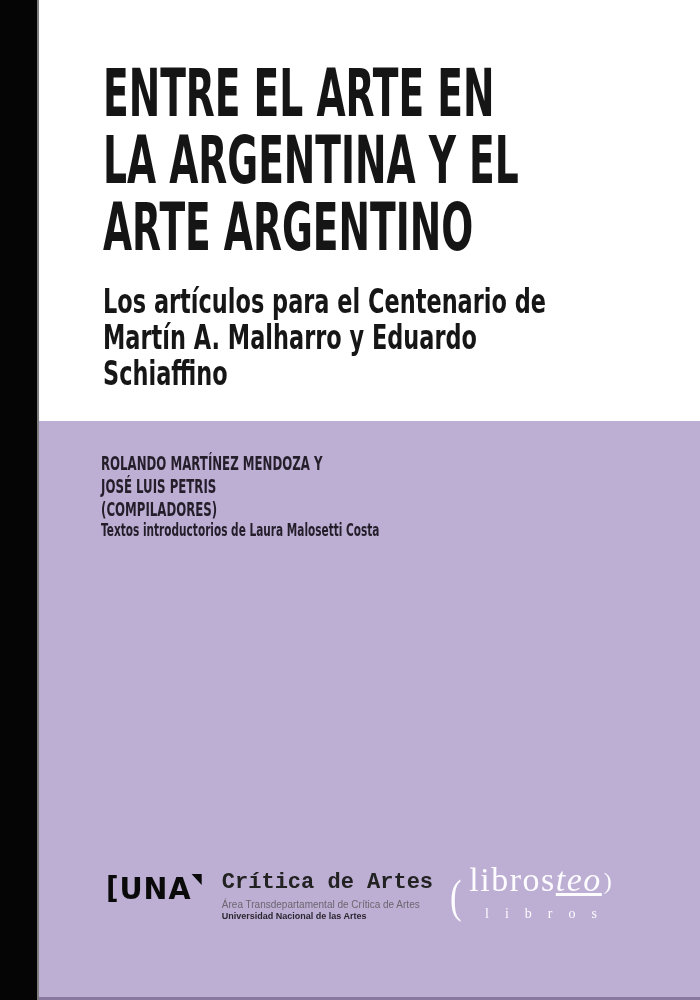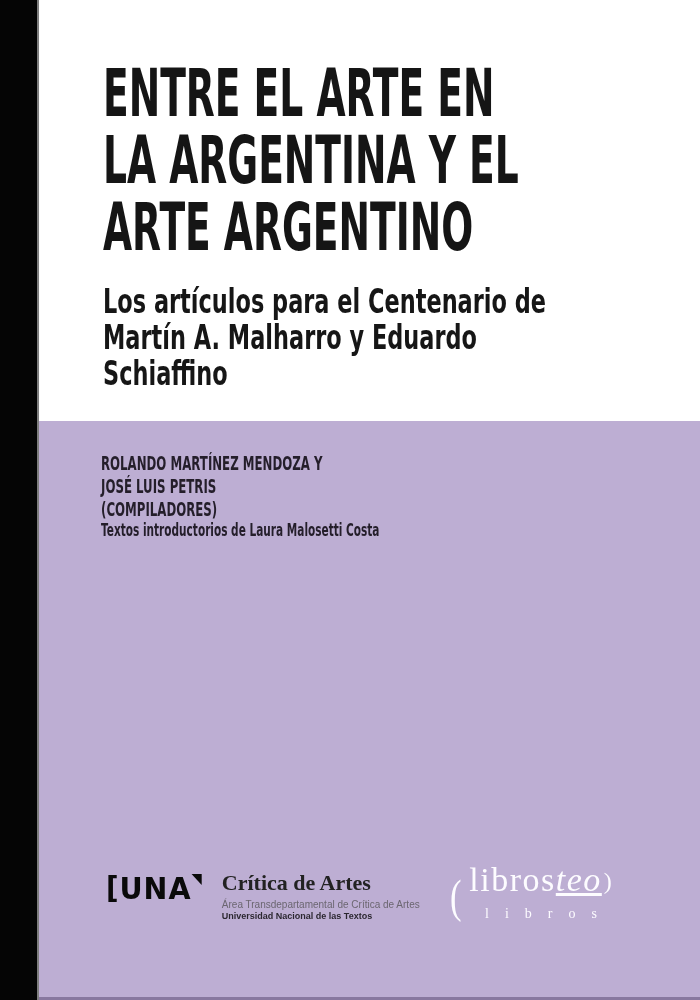--- a/index.html
+++ b/index.html
@@ -125,21 +125,21 @@
     margin-top: 2px;
     border-top: 11px solid #0a0a0a;
     border-left: 11px solid transparent;
   }
   .critica-block {
     margin-left: 12px;
     display: flex;
     flex-direction: column;
   }
   .critica-title {
-    font-family: Liberation Serif, serif;
+    font-family: Liberation Mono, monospace;
     font-size: 22px;
     line-height: 22px;
     font-weight: bold;
     color: #222222;
     margin-top: 0px;
     white-space: nowrap;
   }
   .critica-dept {
     font-family: Liberation Sans, sans-serif;
     font-size: 10px;
@@ -235,21 +235,21 @@
 
   <div class="una-block">
     <div class="una-logo">
       <span class="una-bracket">[</span>
       <span class="una-letters">UNA</span>
       <span class="una-flag"></span>
     </div>
     <div class="critica-block">
       <div class="critica-title">Crítica de Artes</div>
       <div class="critica-dept">Área Transdepartamental de Crítica de Artes</div>
-      <div class="critica-univ">Universidad Nacional de las Textos</div>
+      <div class="critica-univ">Universidad Nacional de las Artes</div>
     </div>
   </div>
 
   <div class="prometeo-block">
     <div class="prom-line">
       <span class="prom-open-mark">(</span>
       <span class="prom-name"><span>libros</span><span class="italic-part">teo</span><span class="prom-close-mark">)</span></span>
     </div>
     <div class="libros-line">libros</div>
   </div>

